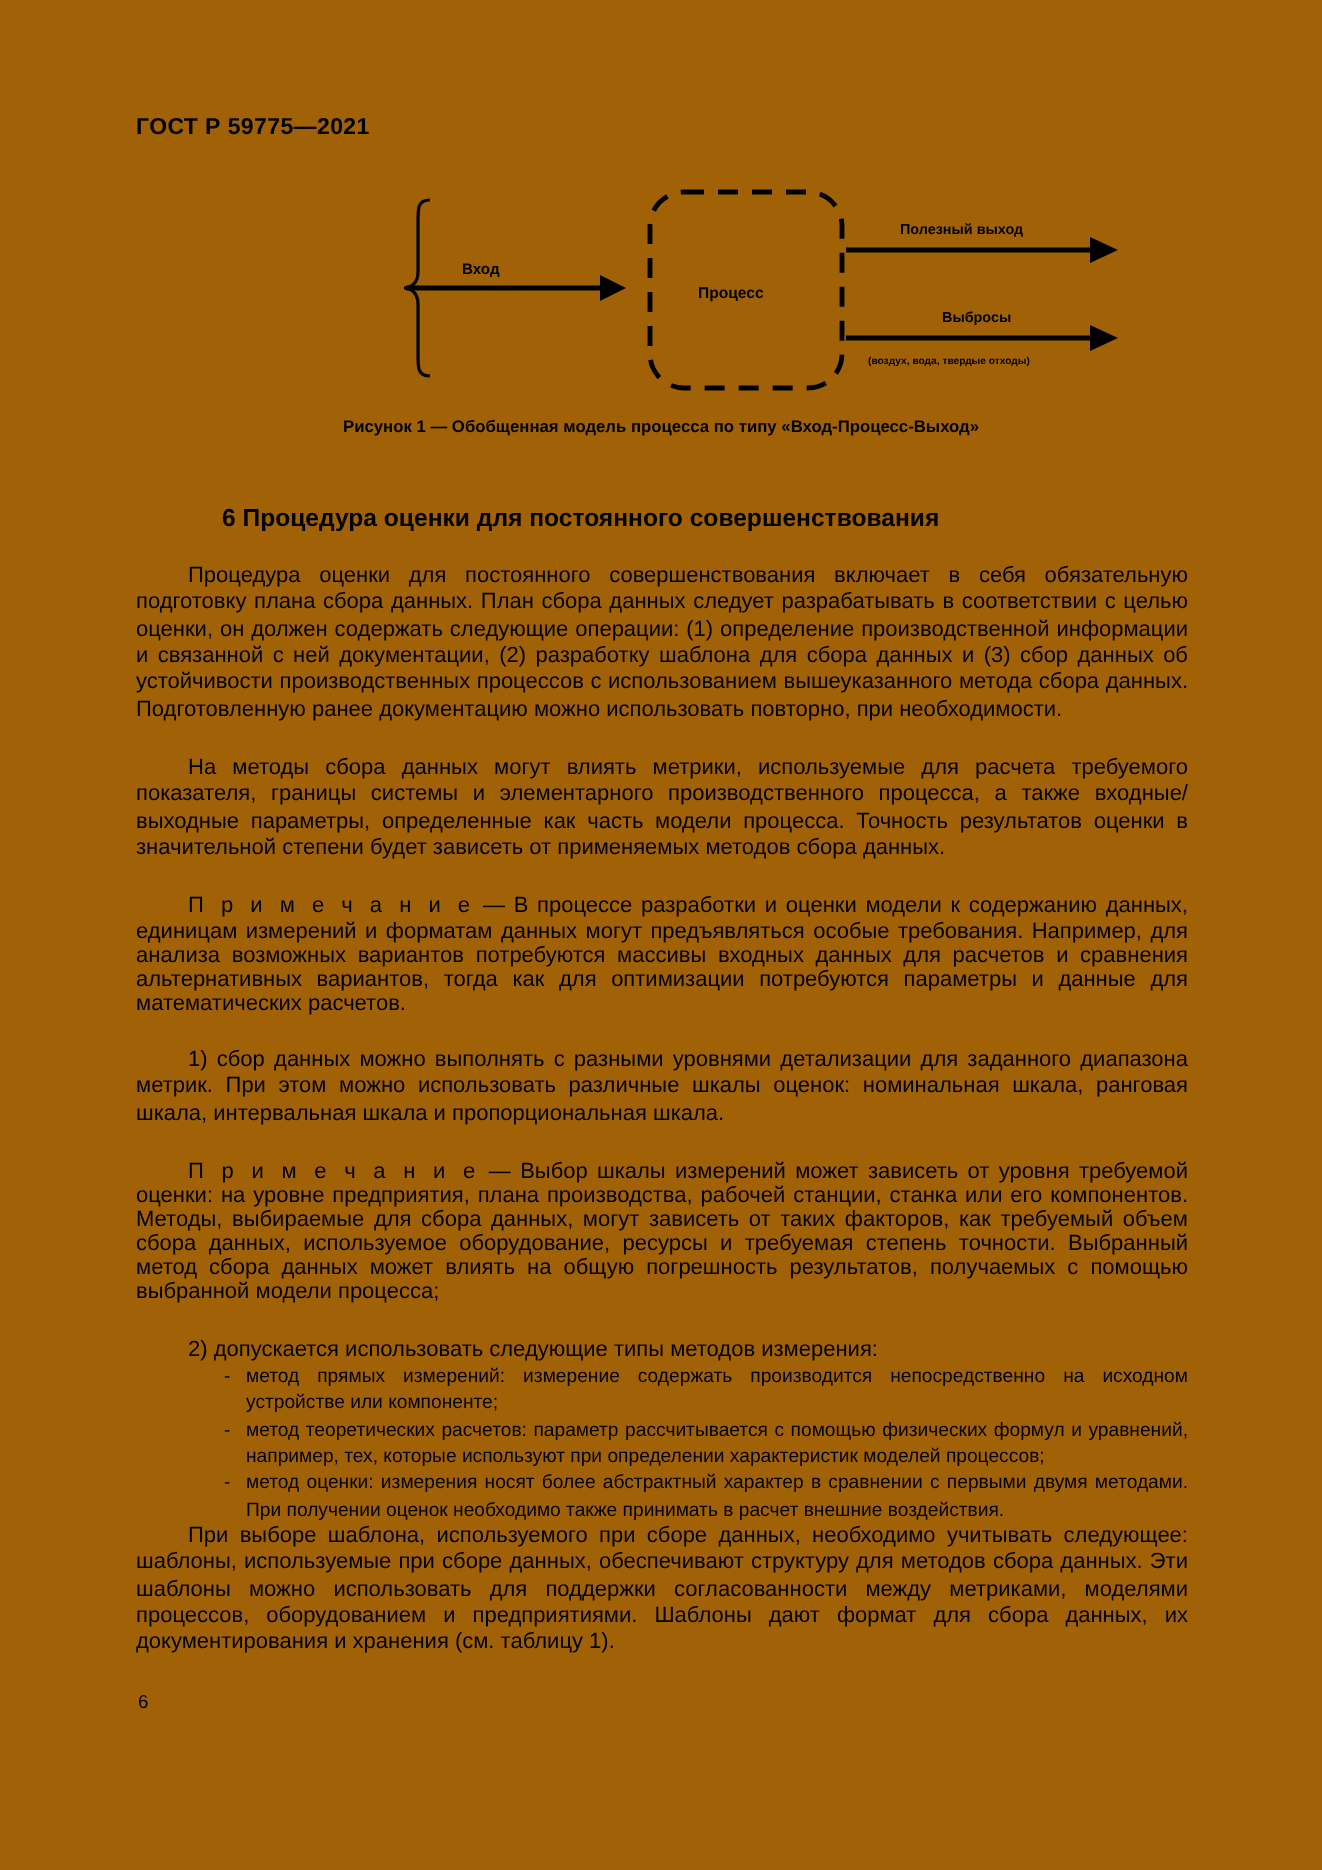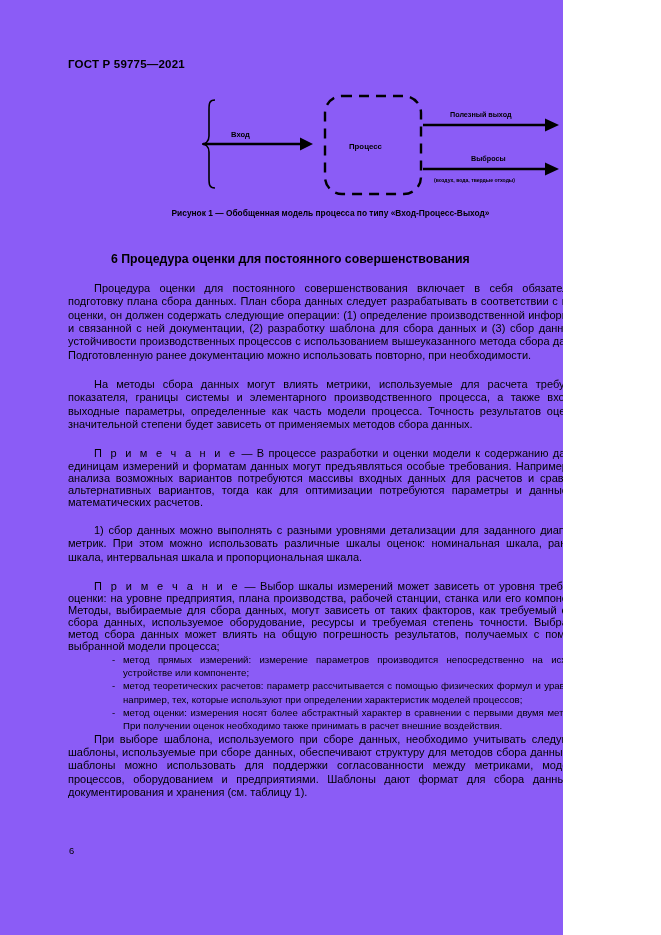--- a/index.html
+++ b/index.html
@@ -2,23 +2,23 @@
 <html><head>
 <meta charset="utf-8">
 <style>
   html, body {
     margin: 0;
     padding: 0;
     background: #ffffff;
   }
   .page {
     position: relative;
-    width: 563px;
+    width: 661px;
     height: 935px;
-    background: #8b5cf6;
+    background: #a16207;
     font-family: "Liberation Sans", sans-serif;
     color: #000000;
     overflow: hidden;
     box-sizing: border-box;
     padding-left: 28px;
   }
 
   
   .doc-header {
     position: absolute;
@@ -169,23 +169,24 @@
       <span class="note-label">П р и м е ч а н и е</span><span> — </span><span>В процессе разработки и оценки модели к содержанию данных, единицам измерений и форматам данных могут предъявляться особые требования. Например, для анализа возможных вариантов потребуются массивы входных данных для расчетов и сравнения альтернативных вариантов, тогда как для оптимизации потребуются параметры и данные для математических расчетов.</span>
     </p>
 
 
     <p class="para">1) сбор данных можно выполнять с разными уровнями детализации для заданного диапазона метрик. При этом можно использовать различные шкалы оценок: номинальная шкала, ранговая шкала, интервальная шкала и пропорциональная шкала.</p>
 
     <p class="note">
       <span class="note-label">П р и м е ч а н и е</span><span> — </span><span>Выбор шкалы измерений может зависеть от уровня требуемой оценки: на уровне предприятия, плана производства, рабочей станции, станка или его компонентов. Методы, выбираемые для сбора данных, могут зависеть от таких факторов, как требуемый объем сбора данных, используемое оборудование, ресурсы и требуемая степень точности. Выбранный метод сбора данных может влиять на общую погрешность результатов, получаемых с помощью выбранной модели процесса;</span>
     </p>
 
+    <p class="para">2) допускается использовать следующие типы методов измерения:</p>
 
     <ul class="dash-list">
-      <li><span class="dash">-</span><span>метод прямых измерений: измерение параметров производится непосредственно на исходном устройстве или компоненте;</span></li>
+      <li><span class="dash">-</span><span>метод прямых измерений: измерение содержать производится непосредственно на исходном устройстве или компоненте;</span></li>
       <li><span class="dash">-</span><span>метод теоретических расчетов: параметр рассчитывается с помощью физических формул и уравнений, например, тех, которые используют при определении характеристик моделей процессов;</span></li>
       <li><span class="dash">-</span><span>метод оценки: измерения носят более абстрактный характер в сравнении с первыми двумя методами. При получении оценок необходимо также принимать в расчет внешние воздействия.</span></li>
     </ul>
 
     <p class="para">При выборе шаблона, используемого при сборе данных, необходимо учитывать следующее: шаблоны, используемые при сборе данных, обеспечивают структуру для методов сбора данных. Эти шаблоны можно использовать для поддержки согласованности между метриками, моделями процессов, оборудованием и предприятиями. Шаблоны дают формат для сбора данных, их документирования и хранения (см. таблицу 1).</p>
 
   </div>
 
   <div class="page-number">6</div>
 

